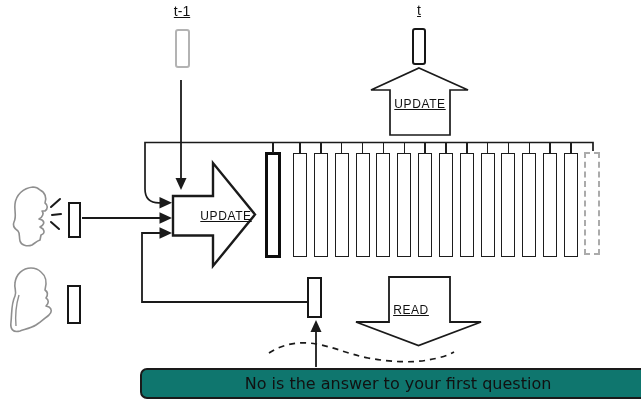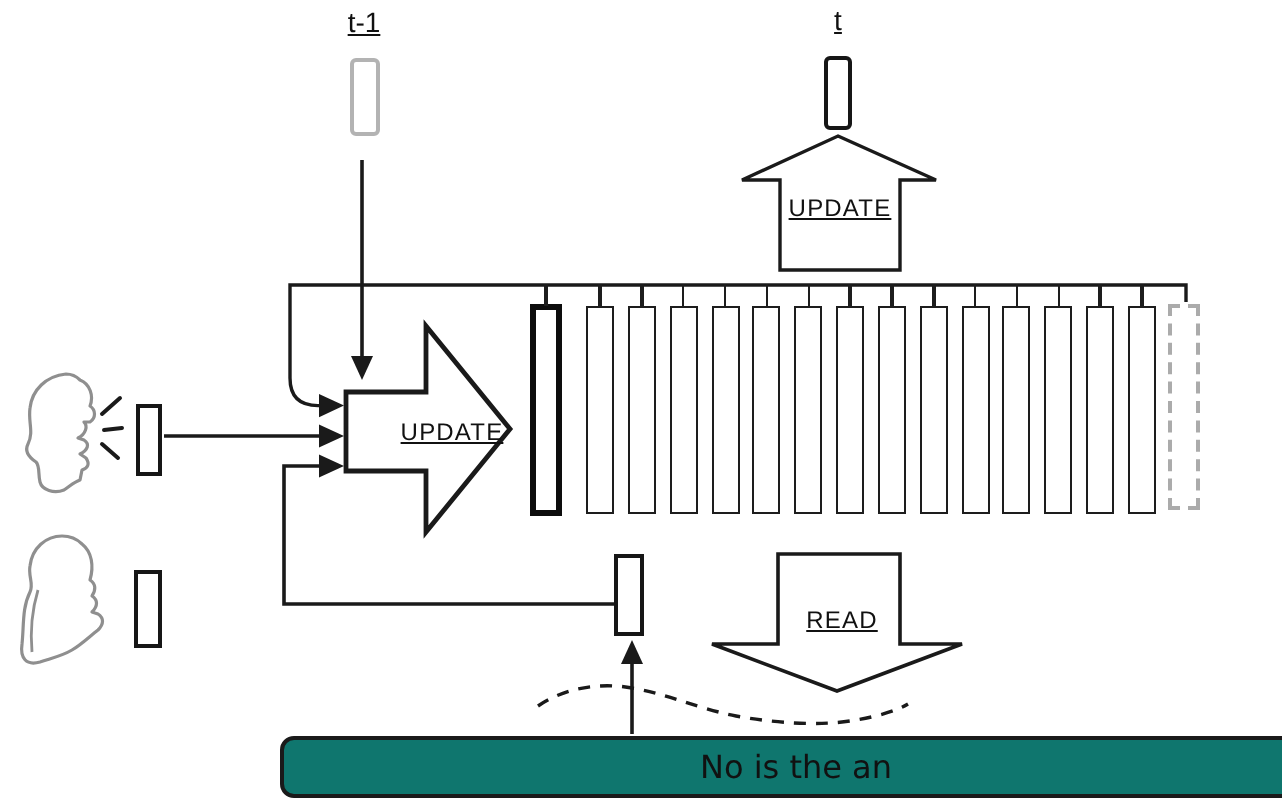--- a/index.html
+++ b/index.html
@@ -90,21 +90,21 @@
   </svg>
 
   <div class="lbl ts-lbl abs" style="left:163px;top:3px;width:38px;">t-1</div>
   <div class="box state-box prev abs" style="left:175px;top:29px;"></div>
 
   <div class="lbl ts-lbl abs" style="left:409px;top:2px;width:20px;">t</div>
   <div class="box state-box abs" style="left:412px;top:28px;width:14px;height:37px;"></div>
 
   <div class="lbl arrow-lbl abs" style="left:390px;top:97px;width:60px;">UPDATE</div>
   <div class="lbl arrow-lbl abs" style="left:194px;top:209px;width:64px;">UPDATE</div>
-  <div class="lbl arrow-lbl abs" style="left:400px;top:303px;width:42px;">READ</div>
+  <div class="lbl arrow-lbl abs" style="left:390px;top:303px;width:42px;">READ</div>
 
   <div class="box slot-bold abs"></div>
   <div id="slots">
       <div class="slot"></div>
       <div class="slot"></div>
       <div class="slot"></div>
       <div class="slot"></div>
       <div class="slot"></div>
       <div class="slot"></div>
       <div class="slot"></div>
@@ -133,16 +133,16 @@
       <div class="tick" style="left: 528.6px;"></div>
       <div class="tick" style="left: 549.45px;"></div>
       <div class="tick" style="left: 570.3px;"></div>
     </div>
 
   <div class="box io-box abs" style="left:68px;top:202px;width:13px;height:36px;"></div>
   <div class="box io-box abs" style="left:67px;top:285px;width:14px;height:39px;"></div>
   <div class="box io-box abs" style="left:307px;top:277px;width:15px;height:41px;"></div>
 
   <div id="answer-box" class="abs">
-    <span>No is the </span><b>an</b>
+    <span>No is the </span><b>an</b><span>swer to your first question</span>
   </div>
 
 </div>
 
 </body></html>

